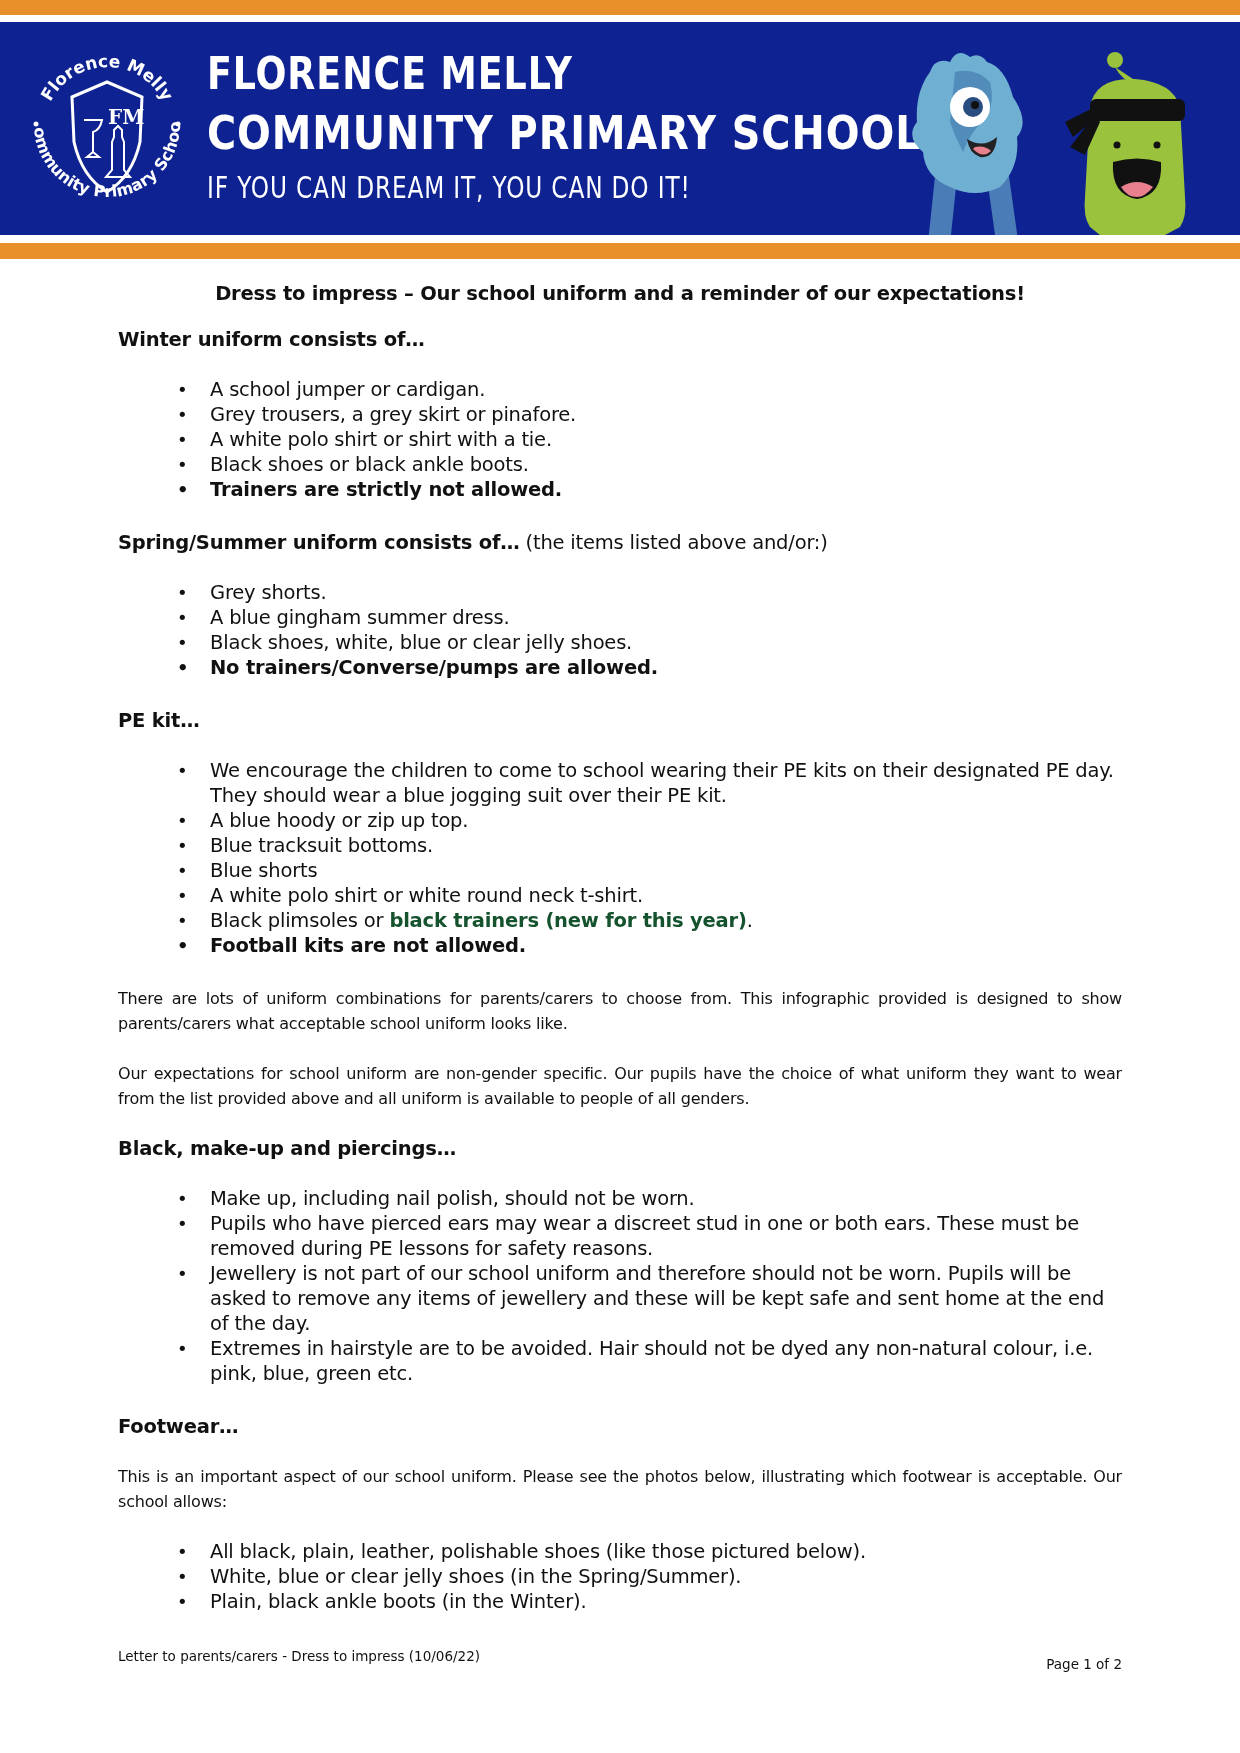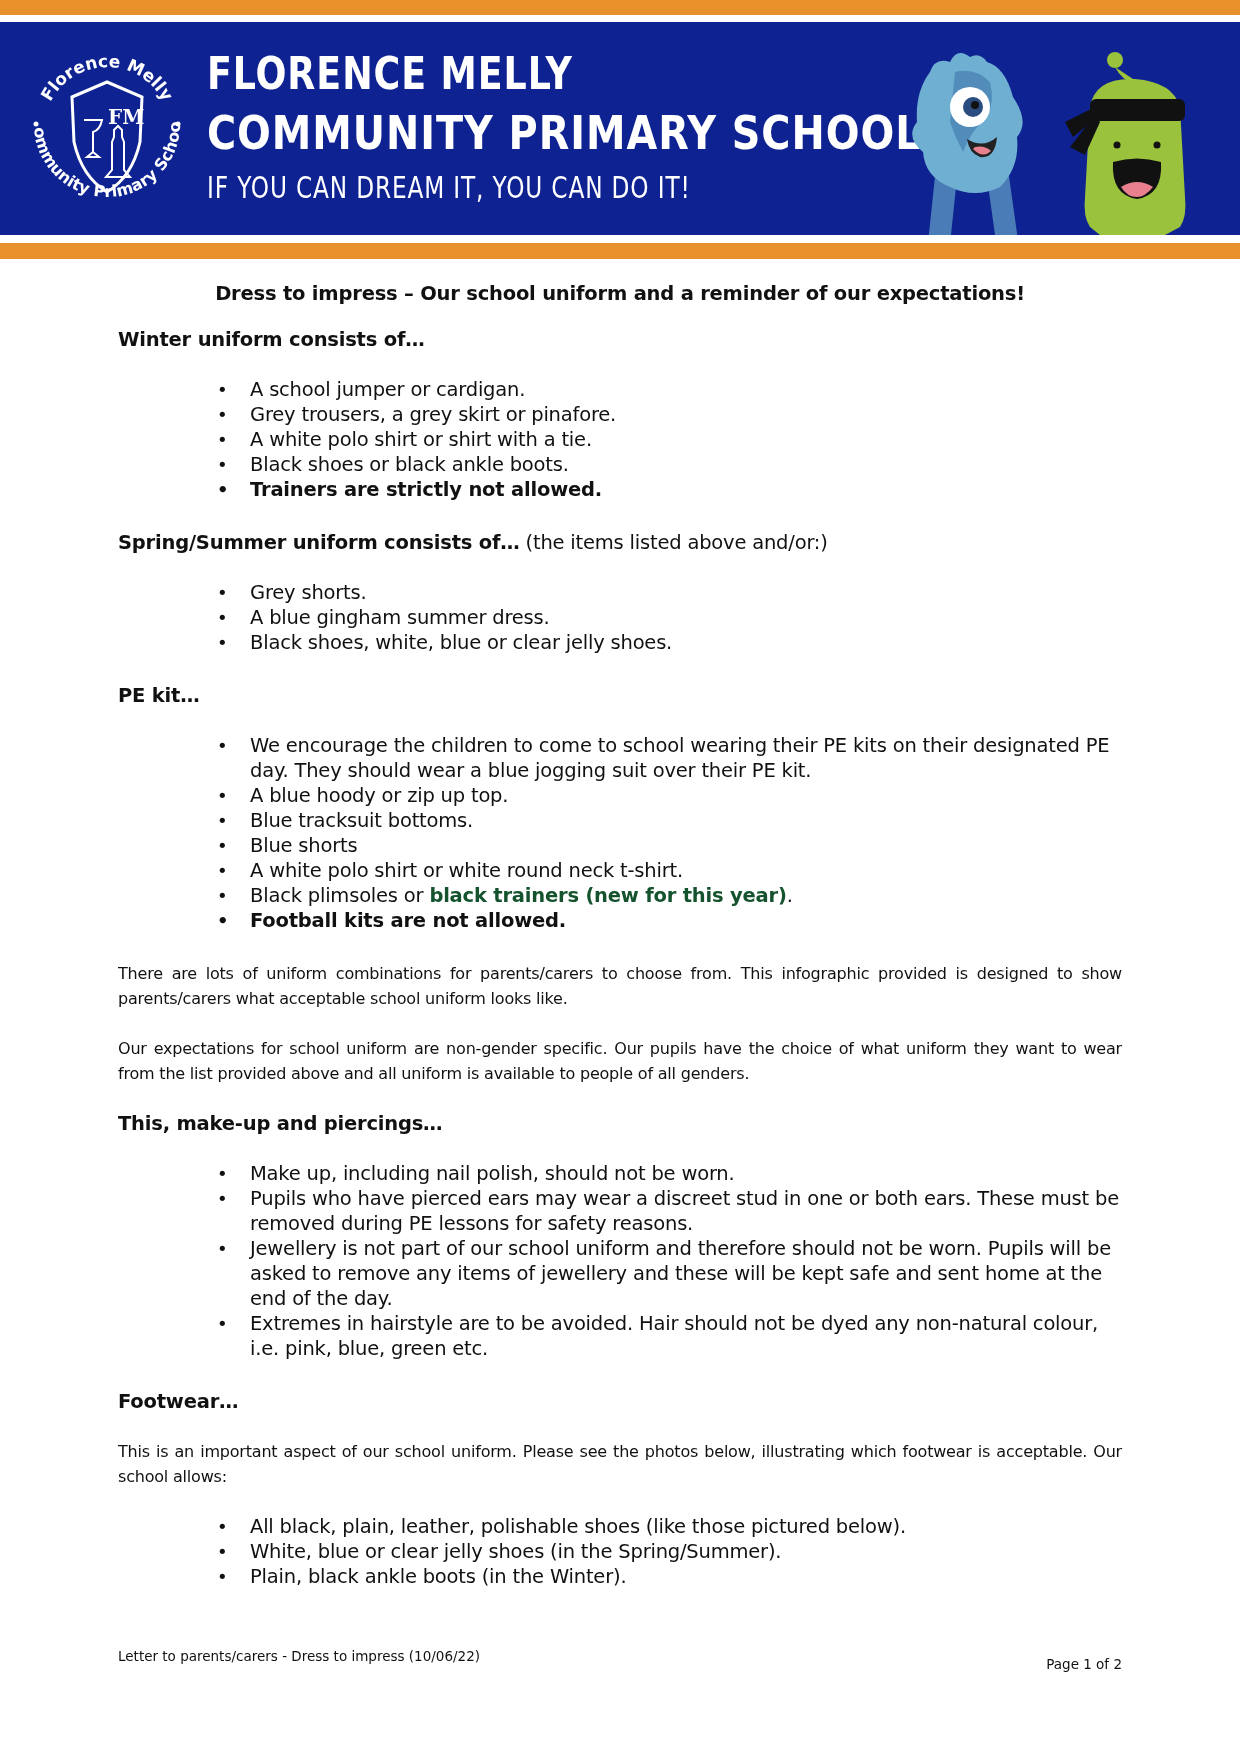--- a/index.html
+++ b/index.html
@@ -18,21 +18,21 @@
   .title-2 { top: 84px; font-size: 46px; transform: scaleX(0.96); }
   .motto { top: 148px; font-size: 30px; font-weight: normal; transform: scaleX(0.86); }
   .mascots { position: absolute; left: 895px; top: 5px; width: 345px; height: 208px; }
 
   
   .doc { position: absolute; left: 118px; top: 282px; width: 1004px; }
   .doc-title { text-align: center; font-weight: bold; font-size: 19.5px; margin: 0 0 0 0; letter-spacing: -0.2px; }
   h2 { font-size: 19.5px; font-weight: bold; margin: 0; line-height: 25px; letter-spacing: -0.2px; }
   h2 .plain { font-weight: normal; }
   ul { list-style: none; margin: 0; padding: 0 0 0 92px; }
-  li { position: relative; font-size: 19.5px; line-height: 25px; letter-spacing: -0.2px; margin-left: 40px; }
+  li { position: relative; font-size: 19.5px; line-height: 25px; letter-spacing: -0.2px; }
   li::before { content: "\2022"; position: absolute; left: -33px; top: 0; font-size: 18px; }
   li.bold { font-weight: bold; }
   .red { color: #14532d; font-weight: bold; }
   p { font-size: 16px; line-height: 25px; margin: 0; text-align: justify; letter-spacing: -0.2px; }
 
   .sp-title-after { height: 22px; }
   .sp-h-after { height: 25px; }
   .sp-list-after { height: 28px; }
   .sp-para-after { height: 25px; }
 
@@ -110,20 +110,21 @@
     <li class="bold">Trainers are strictly not allowed.</li>
   </ul>
   <div class="sp-list-after"></div>
 
   <h2><span>Spring/Summer uniform consists of…</span><span class="plain"> (the items listed above and/or:)</span></h2>
   <div class="sp-h-after"></div>
   <ul>
     <li>Grey shorts.</li>
     <li>A blue gingham summer dress.</li>
     <li>Black shoes, white, blue or clear jelly shoes.</li>
+    <li class="bold">No trainers/Converse/pumps are allowed.</li>
   </ul>
   <div class="sp-list-after"></div>
 
   <h2>PE kit…</h2>
   <div class="sp-h-after"></div>
   <ul>
     <li>We encourage the children to come to school wearing their PE kits on their designated PE day. They should wear a blue jogging suit over their PE kit.</li>
     <li>A blue hoody or zip up top.</li>
     <li>Blue tracksuit bottoms.</li>
     <li>Blue shorts</li>
@@ -131,21 +132,21 @@
     <li><span>Black plimsoles or </span><span class="red">black trainers (new for this year)</span><span>.</span></li>
     <li class="bold">Football kits are not allowed.</li>
   </ul>
   <div class="sp-list-after"></div>
 
   <p>There are lots of uniform combinations for parents/carers to choose from. This infographic provided is designed to show parents/carers what acceptable school uniform looks like.</p>
   <div class="sp-para-after"></div>
   <p>Our expectations for school uniform are non-gender specific. Our pupils have the choice of what uniform they want to wear from the list provided above and all uniform is available to people of all genders.</p>
   <div class="sp-para-after"></div>
 
-  <h2>This, make-up and piercings…</h2>
+  <h2>Black, make-up and piercings…</h2>
   <div class="sp-h-after"></div>
   <ul>
     <li>Make up, including nail polish, should not be worn.</li>
     <li>Pupils who have pierced ears may wear a discreet stud in one or both ears. These must be removed during PE lessons for safety reasons.</li>
     <li>Jewellery is not part of our school uniform and therefore should not be worn. Pupils will be asked to remove any items of jewellery and these will be kept safe and sent home at the end of the day.</li>
     <li>Extremes in hairstyle are to be avoided. Hair should not be dyed any non-natural colour, i.e. pink, blue, green etc.</li>
   </ul>
   <div class="sp-list-after"></div>
 
   <h2>Footwear…</h2>

